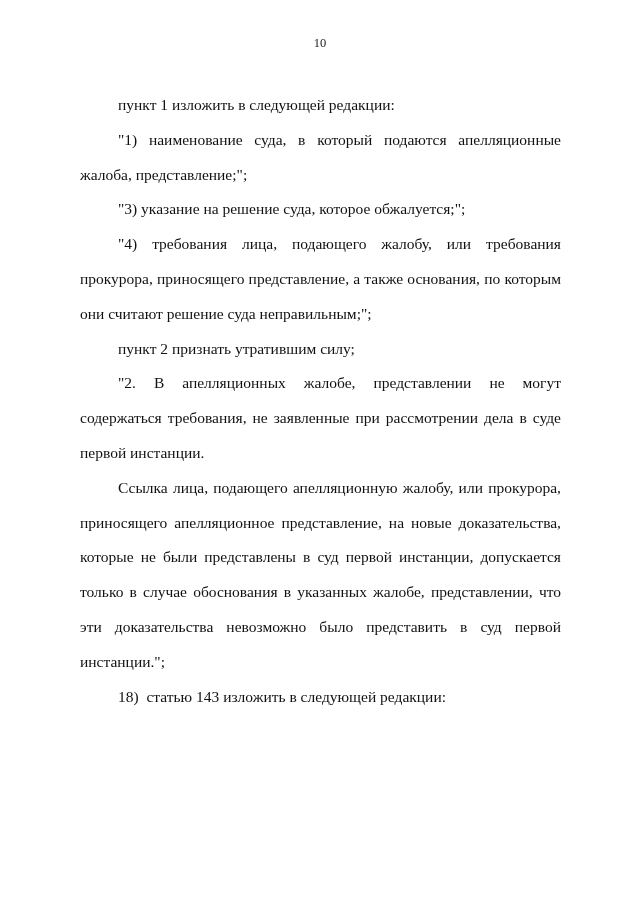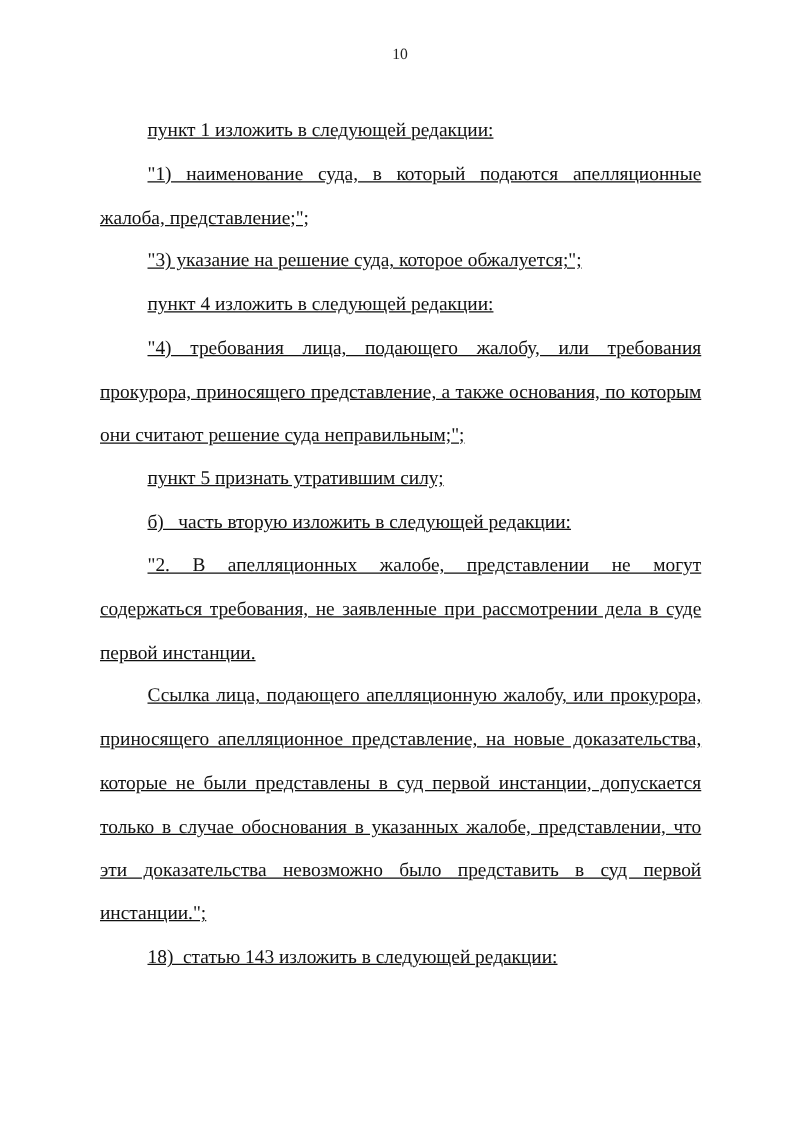--- a/index.html
+++ b/index.html
@@ -11,33 +11,31 @@
     }
     .page-number {
       position: absolute; top: 36px; left: 0; width: 640px;
       text-align: center; font-size: 12.5px; color: #222;
     }
     .body-text {
       position: absolute; top: 88px; left: 80px; width: 481px;
       font-size: 15.5px; line-height: 34.8px;
     }
     .para { margin: 0; text-align: justify; text-align-last: left; }
-    .para.indent { text-indent: 38px; text-decoration: underline; }
+    .para.indent { text-indent: 38px; }
   </style>
 </head>
 <body>
 
 <div class="page">
   <div class="page-number">10</div>
 
   <div class="body-text">
     <p class="para indent">пункт 1 изложить в следующей редакции:</p>
     <p class="para indent">"1) наименование суда, в который подаются апелляционные жалоба, представление;";</p>
     <p class="para indent">"3) указание на решение суда, которое обжалуется;";</p>
-    <p class="para indent">пункт 4 изложить в следующей редакции:</p>
     <p class="para indent">"4) требования лица, подающего жалобу, или требования прокурора, приносящего представление, а также основания, по которым они считают решение суда неправильным;";</p>
-    <p class="para indent">пункт 5 признать утратившим силу;</p>
-    <p class="para indent" style="white-space: pre-wrap;">б)   часть вторую изложить в следующей редакции:</p>
+    <p class="para indent">пункт 2 признать утратившим силу;</p>
     <p class="para indent">"2. В апелляционных жалобе, представлении не могут содержаться требования, не заявленные при рассмотрении дела в суде первой инстанции.</p>
     <p class="para indent">Ссылка лица, подающего апелляционную жалобу, или прокурора, приносящего апелляционное представление, на новые доказательства, которые не были представлены в суд первой инстанции, допускается только в случае обоснования в указанных жалобе, представлении, что эти доказательства невозможно было представить в суд первой инстанции.";</p>
     <p class="para indent" style="white-space: pre-wrap;">18)  статью 143 изложить в следующей редакции:</p>
   </div>
 </div>
 
 </body></html>

